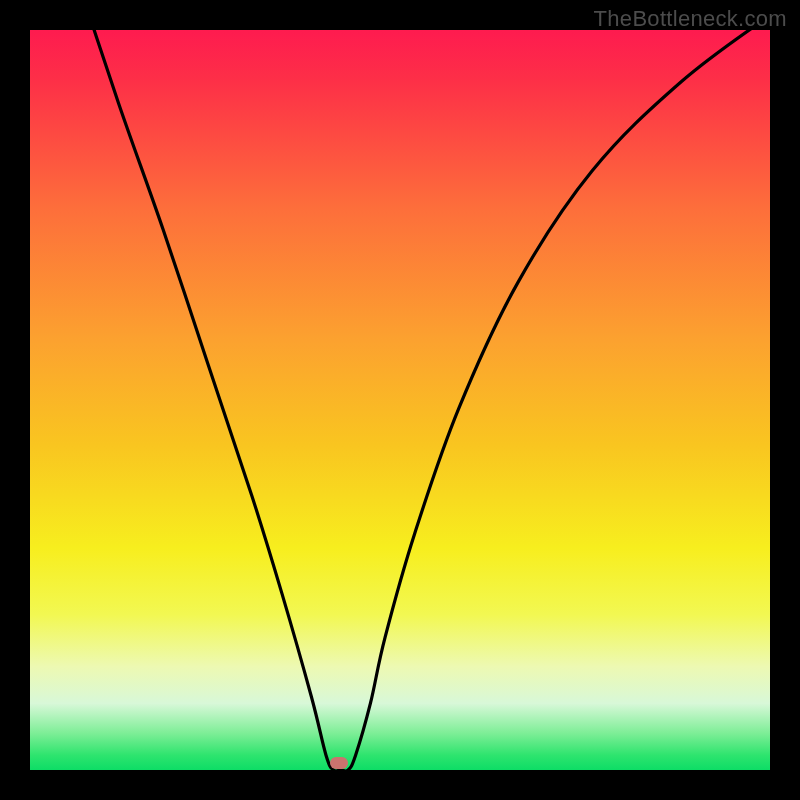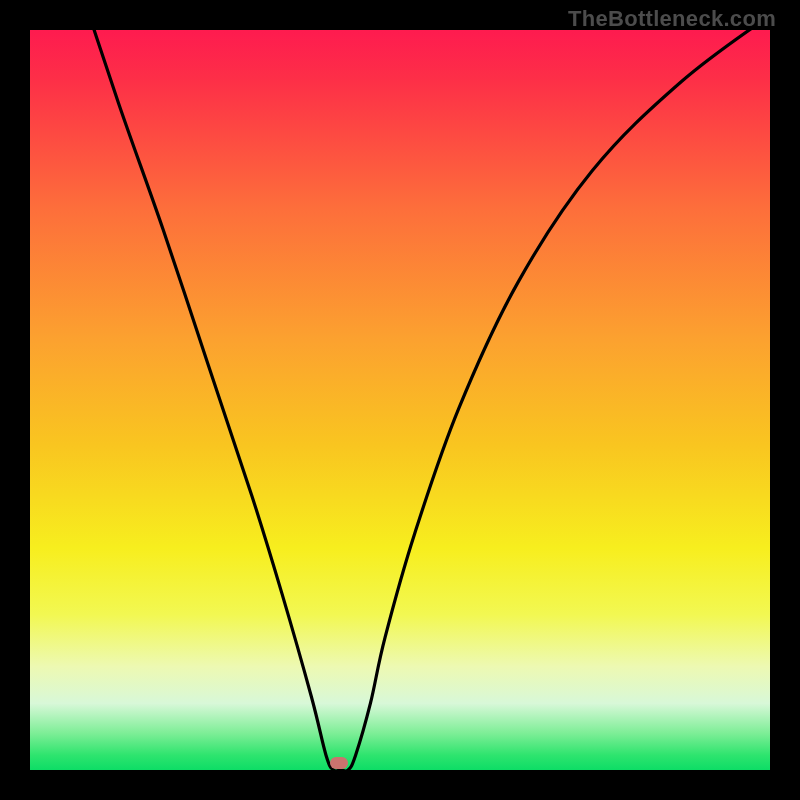--- a/index.html
+++ b/index.html
@@ -13,24 +13,24 @@
   }
   .frame {
     position: relative;
     width: 800px;
     height: 800px;
     background: #000;
   }
   .watermark {
     position: absolute;
     top: 6px;
-    right: 24px;
+    right: 13px;
     color: #4c4c4c;
     font-size: 22px;
-    font-weight: 700;
+    font-weight: 400;
     letter-spacing: 0.3px;
     z-index: 10;
   }
   .plot {
     position: absolute;
     left: 30px;
     top: 30px;
     width: 740px;
     height: 740px;
     overflow: hidden;

